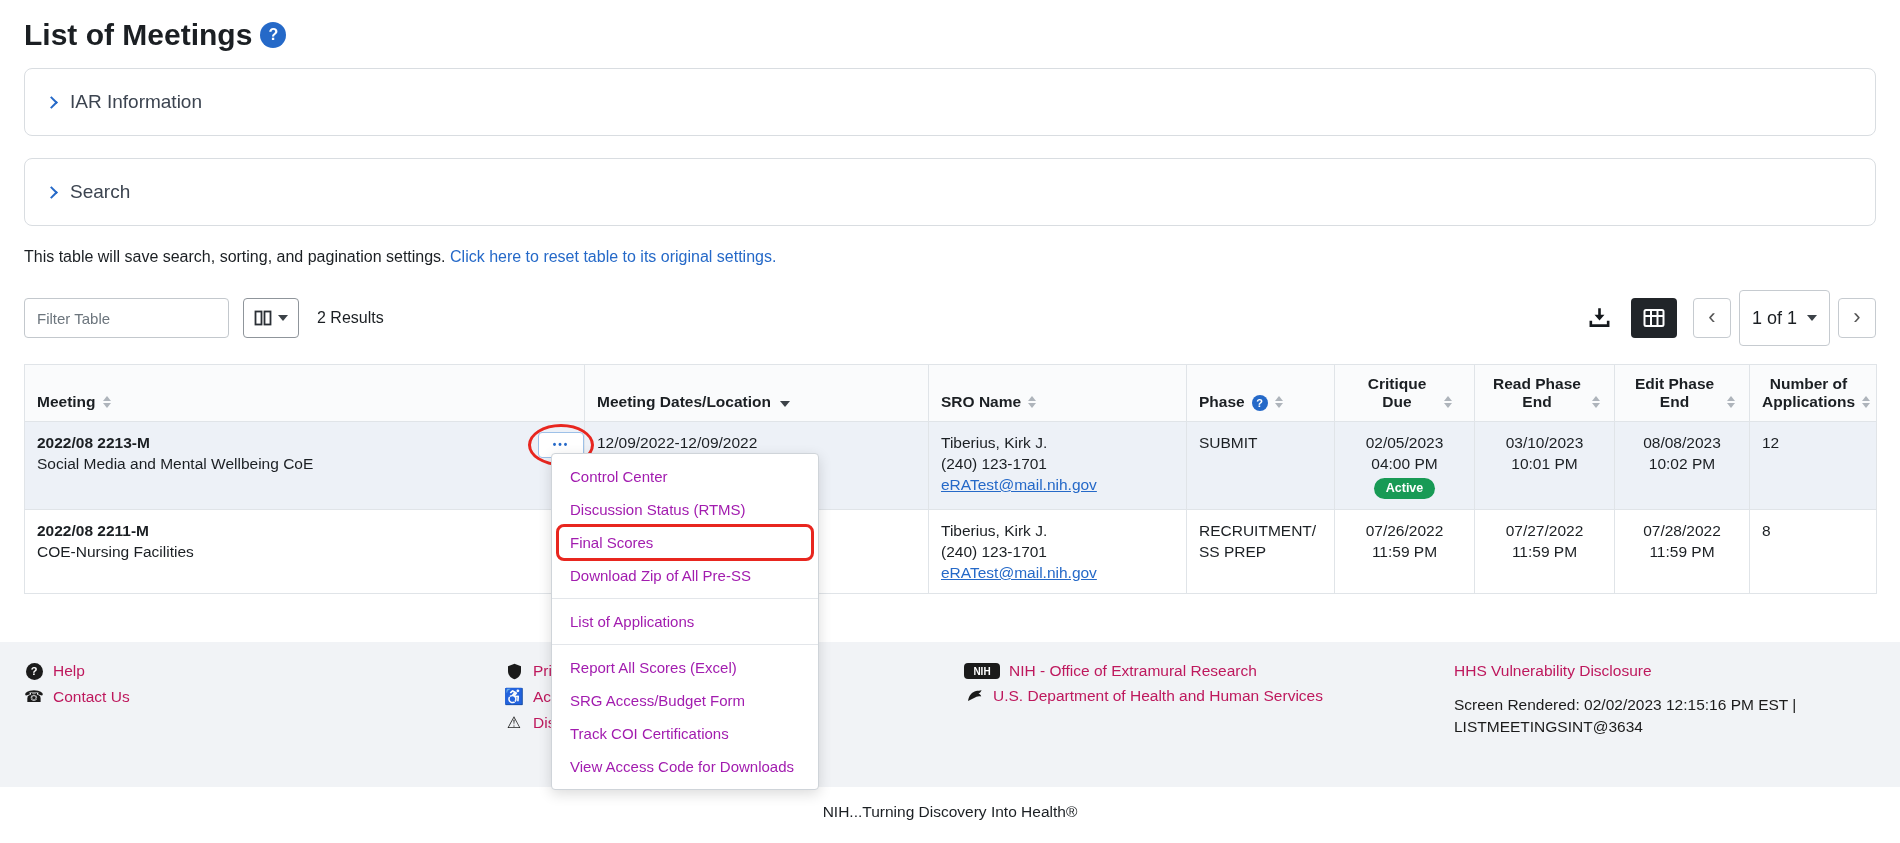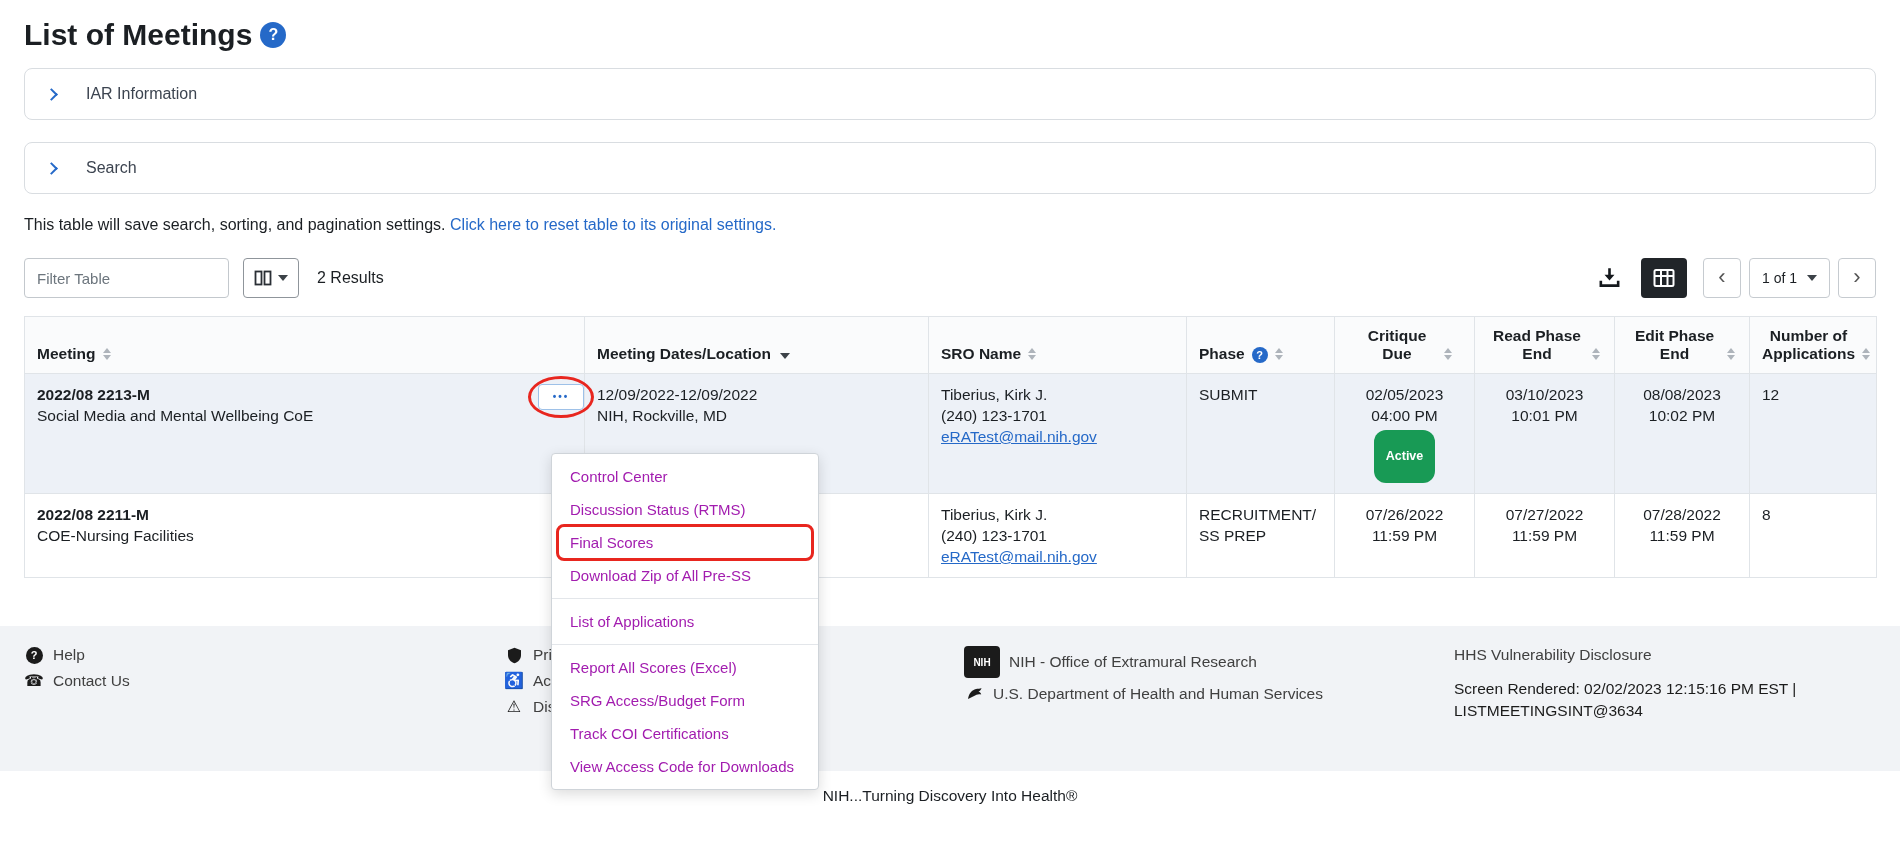--- a/index.html
+++ b/index.html
@@ -14,22 +14,22 @@
   
   .page-header { display:flex; align-items:center; gap:8px;text-align:right; }
   .page-title { font-size:30px; font-weight:700; margin:2px 0; }
   .q-circle { border-radius:50%; background:#2569c8; color:#fff; font-weight:700;
     display:inline-flex; align-items:center; justify-content:center; cursor:pointer; }
   .q-big { width:26px; height:26px; font-size:16px; }
   .q-small { width:16px; height:16px; font-size:11px; flex:0 0 16px; }
   .q-dark { width:17px; height:17px; font-size:11px; background:#1b1b1b; cursor:default; }
 
   
-  .panel { margin-top:14px; border:1px solid #d9dde1; border-radius:8px; height:52px;
-    display:flex; align-items:center; gap:30px; padding:0 22px; font-size:16px; color:#3c4450; cursor:pointer; background:#fff; }
+  .panel { margin-top:14px; border:1px solid #d9dde1; border-radius:8px; height:68px;
+    display:flex; align-items:center; gap:14px; padding:0 22px; font-size:19px; color:#3c4450; cursor:pointer; background:#fff; }
   .panel + .panel { margin-top:22px; }
   .chev { width:9px; height:9px; border-top:2.5px solid #2569c8; border-right:2.5px solid #2569c8;
     transform:rotate(45deg); flex:0 0 9px; }
 
   .note { font-size:16px; margin:0; color:#1b1f23; }
   .note-tz { margin-top:26px; }
   .note-settings { margin-top:22px; }
   a.link { color:#2569c8; text-decoration:none; cursor:pointer; }
 
   
@@ -44,22 +44,22 @@
     border-top:6px solid #3c4248; display:inline-block; }
   .results { margin-left:18px; font-size:16px; }
   .icon-btn { background:none; border:none; padding:0; cursor:pointer; display:flex; align-items:center; }
   .dl-btn { margin-right:18px; }
   .grid-btn { width:46px; height:40px; background:#212529; border-radius:4px; border:none;
     display:flex; align-items:center; justify-content:center; margin-right:16px; cursor:pointer; }
   .pager { display:flex; align-items:center; gap:8px; }
   .pg-btn { width:38px; height:40px; border:1px solid #c6cbd0; border-radius:4px; background:#fff;
     font-size:22px; color:#555; display:flex; align-items:center; justify-content:center; cursor:pointer;
     font-family:inherit; line-height:1; padding-bottom:4px; }
-  .pg-select { height:40px; border:1px solid #c6cbd0; border-radius:4px; background:#fff; padding:0 12px;
-    display:flex; align-items:center; gap:10px; font-size:14px; cursor:pointer; }
+  .pg-select { height:56px; border:1px solid #c6cbd0; border-radius:4px; background:#fff; padding:0 12px;
+    display:flex; align-items:center; gap:10px; font-size:18px; cursor:pointer; }
 
   
   table.meetings { width:1852px; border-collapse:collapse; table-layout:fixed; margin-top:18px; font-size:15.5px; }
   .meetings th, .meetings td { border:1px solid #e0e4e8; }
   .meetings thead th { background:#fafbfc; vertical-align:bottom; padding:10px 12px; font-weight:700; cursor:pointer; }
   .meetings td { vertical-align:top; padding:10px 12px; line-height:21px; }
   .th-inner { display:flex; align-items:flex-end; gap:7px; }
   th.center .th-inner { justify-content:center; }
   td.center { text-align:center; }
   .w80 { max-width:80px; display:inline-block; }
@@ -73,39 +73,39 @@
   .caret-desc { margin-bottom:4px; margin-left:2px; }
   tr.row-hl td { background:#edf1f7; }
   .cell-flex { display:flex; justify-content:space-between; align-items:flex-start; gap:8px; }
   .bold { font-weight:700; }
   .action-wrap { position:relative; display:inline-block; margin-right:-4px; }
   .action-btn { width:46px; height:26px; border:1px solid #9ec1e8; background:#fff; border-radius:4px;
     display:flex; align-items:center; justify-content:center; cursor:pointer; }
   .dots { color:#2569c8; font-size:10px; letter-spacing:2px; font-weight:700; transform:translateY(-1px); }
   .red-ellipse { position:absolute; inset:-8px -10px; border:3px solid #e8261f; border-radius:50%; pointer-events:none; }
   a.email { color:#2569c8; text-decoration:underline; }
-  .badge { background:#189a55; color:#fff; font-size:12.5px; font-weight:700; padding:18px 12px;
+  .badge { background:#189a55; color:#fff; font-size:12.5px; font-weight:700; padding:2px 12px;
     border-radius:12px; display:inline-block; margin-top:4px; line-height:17px; }
 
   
   .menu { position:absolute; left:551px; top:453px; width:268px; background:#fff;
     border:1px solid #cfd4d9; border-radius:4px; box-shadow:0 4px 14px rgba(0,0,0,.14);
     padding:6px 0; z-index:50; }
   .menu-item { padding:7px 18px; font-size:15px; color:#a21caf; cursor:pointer; position:relative; line-height:19px; }
   .menu-divider { height:1px; background:#e3e6ea; margin:6px 0; }
   .red-box { position:absolute; left:4px; right:4px; top:-2px; bottom:-2px;
     border:3px solid #e8261f; border-radius:8px; pointer-events:none; }
 
   
   .footer { margin-top:48px; background:#f1f3f6; min-height:145px;
     display:grid; grid-template-columns:480px 460px 490px 1fr; padding:20px 24px 20px 24px; }
   .frow { display:flex; align-items:center; gap:9px; margin-bottom:7px; }
   .ficon { width:20px; text-align:center; font-size:16px; color:#1b1b1b; flex:0 0 20px; display:inline-flex; justify-content:center; }
-  .flink { color:#404040; font-size:15.5px; text-decoration:none; cursor:pointer; white-space:nowrap; }
-  .nih-logo { width:36px; height:32px; background:#1b1b1b; border-radius:4px; color:#fff; font-size:10px;
+  .flink { color:#be185d; font-size:15.5px; text-decoration:none; cursor:pointer; white-space:nowrap; }
+  .nih-logo { width:36px; height:16px; background:#1b1b1b; border-radius:4px; color:#fff; font-size:10px;
     font-weight:700; display:inline-flex; align-items:center; justify-content:center; flex:0 0 36px; }
   .rendered { margin-top:14px; font-size:15.5px; color:#1b1b1b; max-width:420px; line-height:22px; }
   .tagline { margin-top:16px; text-align:center; font-size:15.5px; color:#1b1f23; }
 </style>
 </head>
 <body>
 
 <div class="content">
 
   <div class="page-header">

